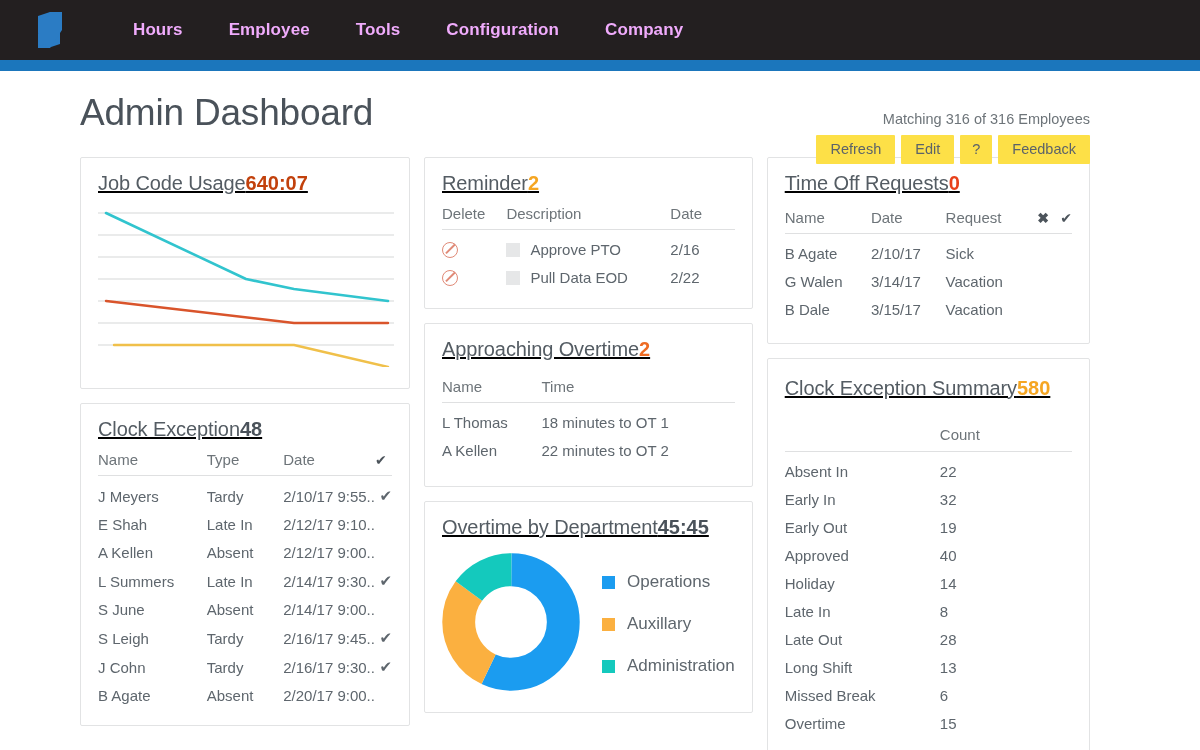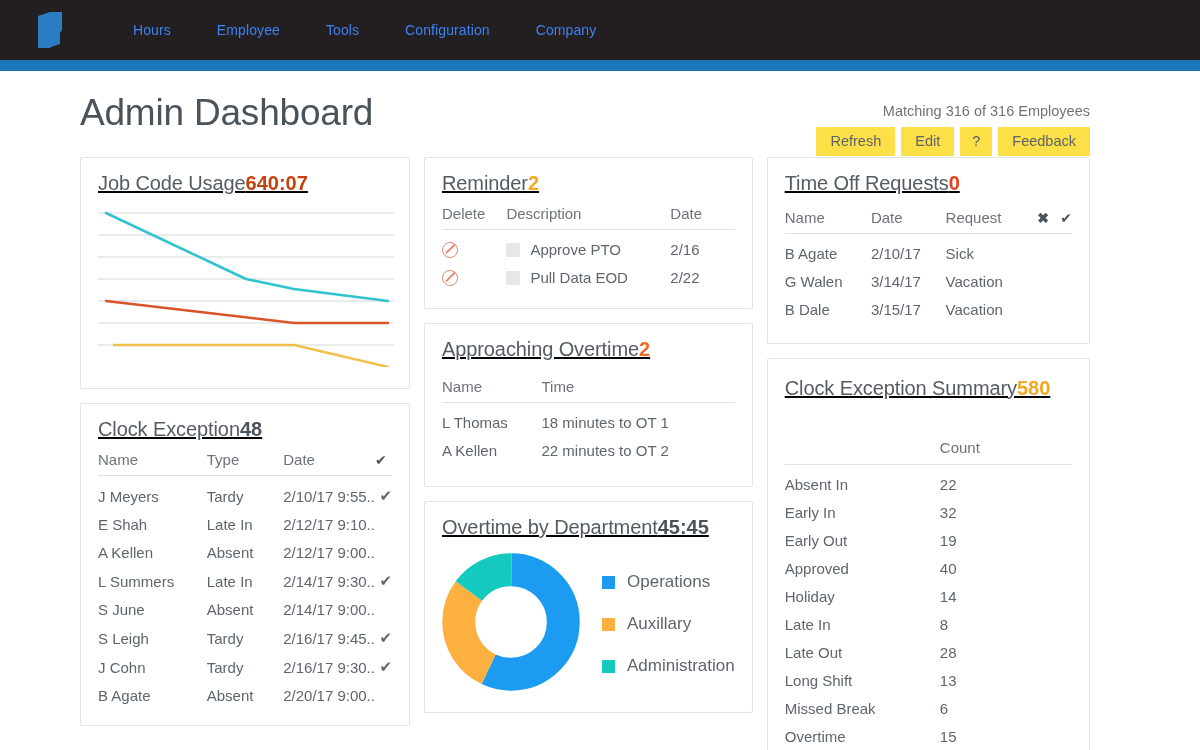--- a/index.html
+++ b/index.html
@@ -28,27 +28,27 @@
     flex: 0 0 auto;
     margin-right: 28px;
   }
   .logo svg { display: block; }
   .nav-links {
     display: flex;
     align-items: center;
     gap: 0px;
   }
   .nav-link {
-    color: #3b82f6;
-    font-size: 14px;
+    color: #f0abfc;
+    font-size: 17px;
     letter-spacing: .1px;
     padding: 0 23px;
     cursor: pointer;
     white-space: nowrap;
-    font-weight: 400;
+    font-weight: 700;
   }
   .accent-bar {
     height: 11px;
     background: #1b76bc;
     width: 100%;
   }
 
   
   .page-head {
     position: relative;
@@ -60,21 +60,21 @@
     left: 80px;
     top: 21px;
     font-size: 37px;
     color: #4a525a;
     font-weight: 400;
     letter-spacing: -0.2px;
   }
   .head-right {
     position: absolute;
     right: 110px;
-    top: 32px;
+    top: 40px;
     text-align: right;
   }
   .match-text {
     font-size: 14.5px;
     color: #6d7479;
     margin-bottom: 8px;
     white-space: nowrap;
   }
   .btn-row {
     display: flex;
@@ -211,21 +211,21 @@
     color: #5e666d;
     white-space: nowrap;
   }
   .swatch {
     width: 13px; height: 13px;
     margin-right: 12px;
     flex: 0 0 auto;
   }
 
   
-  table.summary { width: 100%; border-collapse: collapse; margin-top: 39px; }
+  table.summary { width: 100%; border-collapse: collapse; margin-top: 26px; }
   table.summary th {
     font-size: 15px; font-weight: 400; color: #6d7479;
     text-align: left; padding-bottom: 8px;
     border-bottom: 1px solid #dfe0e1;
   }
   table.summary th.lbl { border-bottom: 1px solid #dfe0e1; }
   table.summary td {
     font-size: 15px; color: #5e666d; padding: 6px 0 5px 0;
   }
   table.summary tr.first td { padding-top: 11px; }

